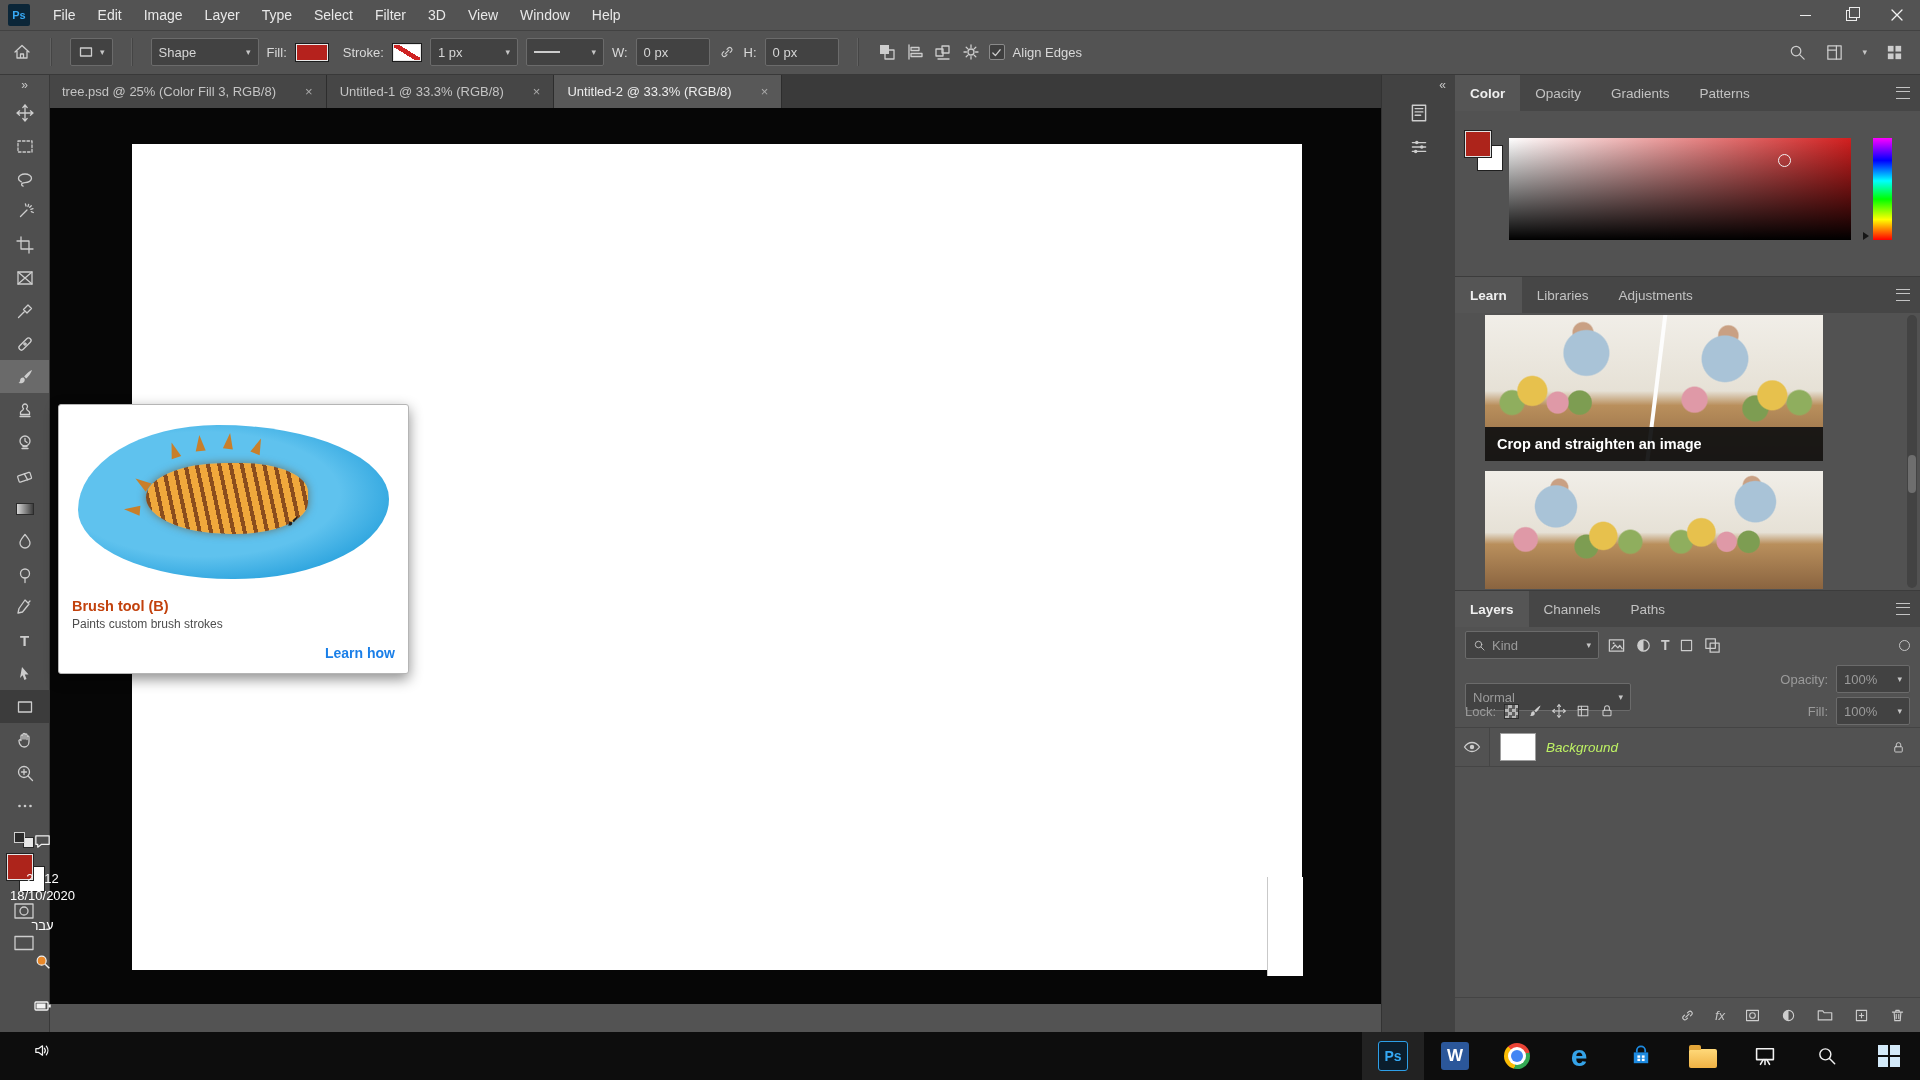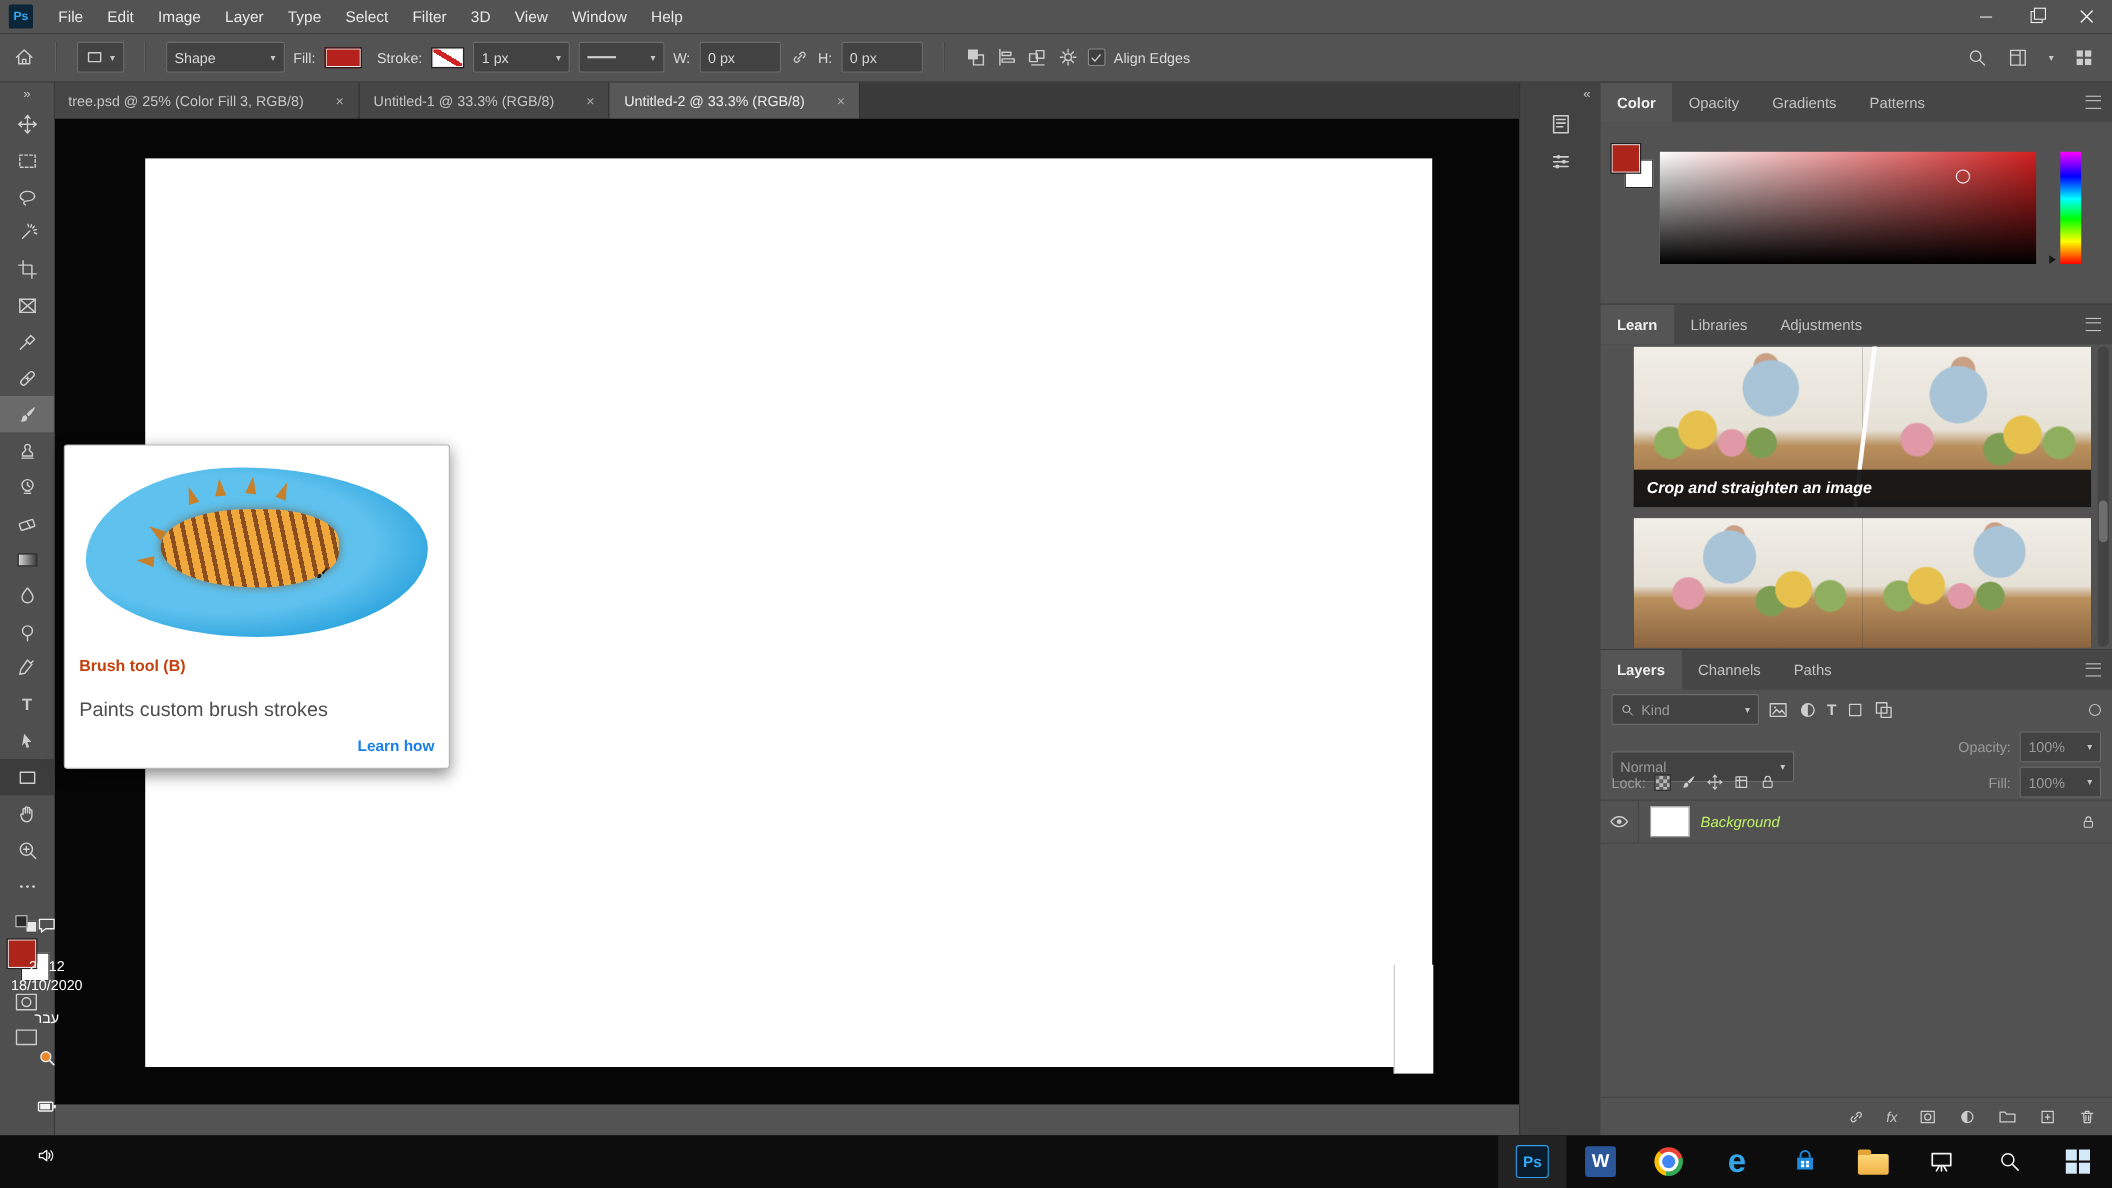--- a/index.html
+++ b/index.html
@@ -107,21 +107,21 @@
   .satbox{position:absolute;left:54px;top:27px;width:342px;height:102px;
           background:linear-gradient(to bottom,rgba(0,0,0,0),#000),linear-gradient(to right,#ffffff,#d21f1f);}
   .satmark{position:absolute;left:269px;top:16px;width:11px;height:11px;border:1.5px solid #f2f2f2;border-radius:50%;}
   .huebar{position:absolute;left:418px;top:27px;width:19px;height:102px;
           background:linear-gradient(to bottom,#ff00ff,#0000ff 22%,#00ffff 42%,#00ff00 60%,#ffff00 80%,#ff0000 100%);}
   .huearrow{position:absolute;left:408px;top:121px;width:0;height:0;
             border-top:4px solid transparent;border-bottom:4px solid transparent;border-left:6px solid #161616;}
 
   
   .learnbody{position:relative;flex:1;}
-  .learncard{position:absolute;left:30px;width:416px;background:#2c2c2c;overflow:hidden;font-style:italic;}
+  .learncard{position:absolute;left:30px;width:338px;background:#2c2c2c;overflow:hidden;}
   .lc1{top:2px;height:146px;}
   .lc2{top:158px;height:118px;}
   .photos{display:flex;width:100%;height:100%;position:relative;}
   .photo{flex:1;position:relative;overflow:hidden;
      background:linear-gradient(180deg,#f1eee8 0%,#e6e1d6 52%,#b98f5c 62%,#8a6440 100%);}
   .photo:before{content:"";position:absolute;inset:0;background:
      radial-gradient(circle at 60% 26%,#a9c3d7 0 15%,rgba(0,0,0,0) 16%),
      radial-gradient(circle at 58% 12%,#c9a083 0 6%,rgba(0,0,0,0) 7%),
      radial-gradient(circle at 28% 52%,#e7c14d 0 10%,rgba(0,0,0,0) 11%),
      radial-gradient(circle at 43% 60%,#df99a7 0 8%,rgba(0,0,0,0) 9%),
@@ -166,21 +166,21 @@
   .tt-img{height:168px;background:#fff;position:relative;overflow:hidden;}
   .blob{position:absolute;left:2%;top:4%;width:96%;height:92%;
         background:radial-gradient(ellipse at 40% 45%,#5fc2ee 0 52%,#2da4de 76%,#2495cd 100%);
         border-radius:45% 55% 50% 50%/55% 48% 52% 45%;}
   .fish{position:absolute;left:23%;top:27%;width:50%;height:42%;
         background:repeating-linear-gradient(78deg,#f0a83c 0 7px,#8a4d1d 7px 11px);
         border-radius:50% 42% 46% 54%;box-shadow:0 0 9px rgba(110,55,8,.55);}
   .sp{position:absolute;width:0;height:0;border-left:5px solid transparent;border-right:5px solid transparent;
       border-bottom:16px solid #c87f2a;}
   .tt-title{font-size:14.5px;font-weight:bold;color:#c2410c;margin-top:12px;}
-  .tt-desc{font-size:18px;color:#4d4d4d;margin-top:21px;}
+  .tt-desc{font-size:12px;color:#4d4d4d;margin-top:3px;}
   .tt-link{font-size:14px;font-weight:bold;color:#1a7fe8;text-align:right;margin-top:14px;}
 
   
   .taskbar{position:absolute;left:0;bottom:0;width:1920px;height:48px;background:#0d0d0d;
            display:flex;align-items:center;z-index:50;color:#fff;}
   .tb-left{display:flex;align-items:center;gap:14px;padding-left:10px;flex-direction:column;}
   .clock{text-align:center;font-size:13px;line-height:1.3;color:#fff;}
   .langtxt{font-size:13px;color:#fff;}
   .trayic{display:flex;align-items:center;justify-content:center;width:26px;height:30px;}
   .circ{width:17px;height:17px;border-radius:50%;}

